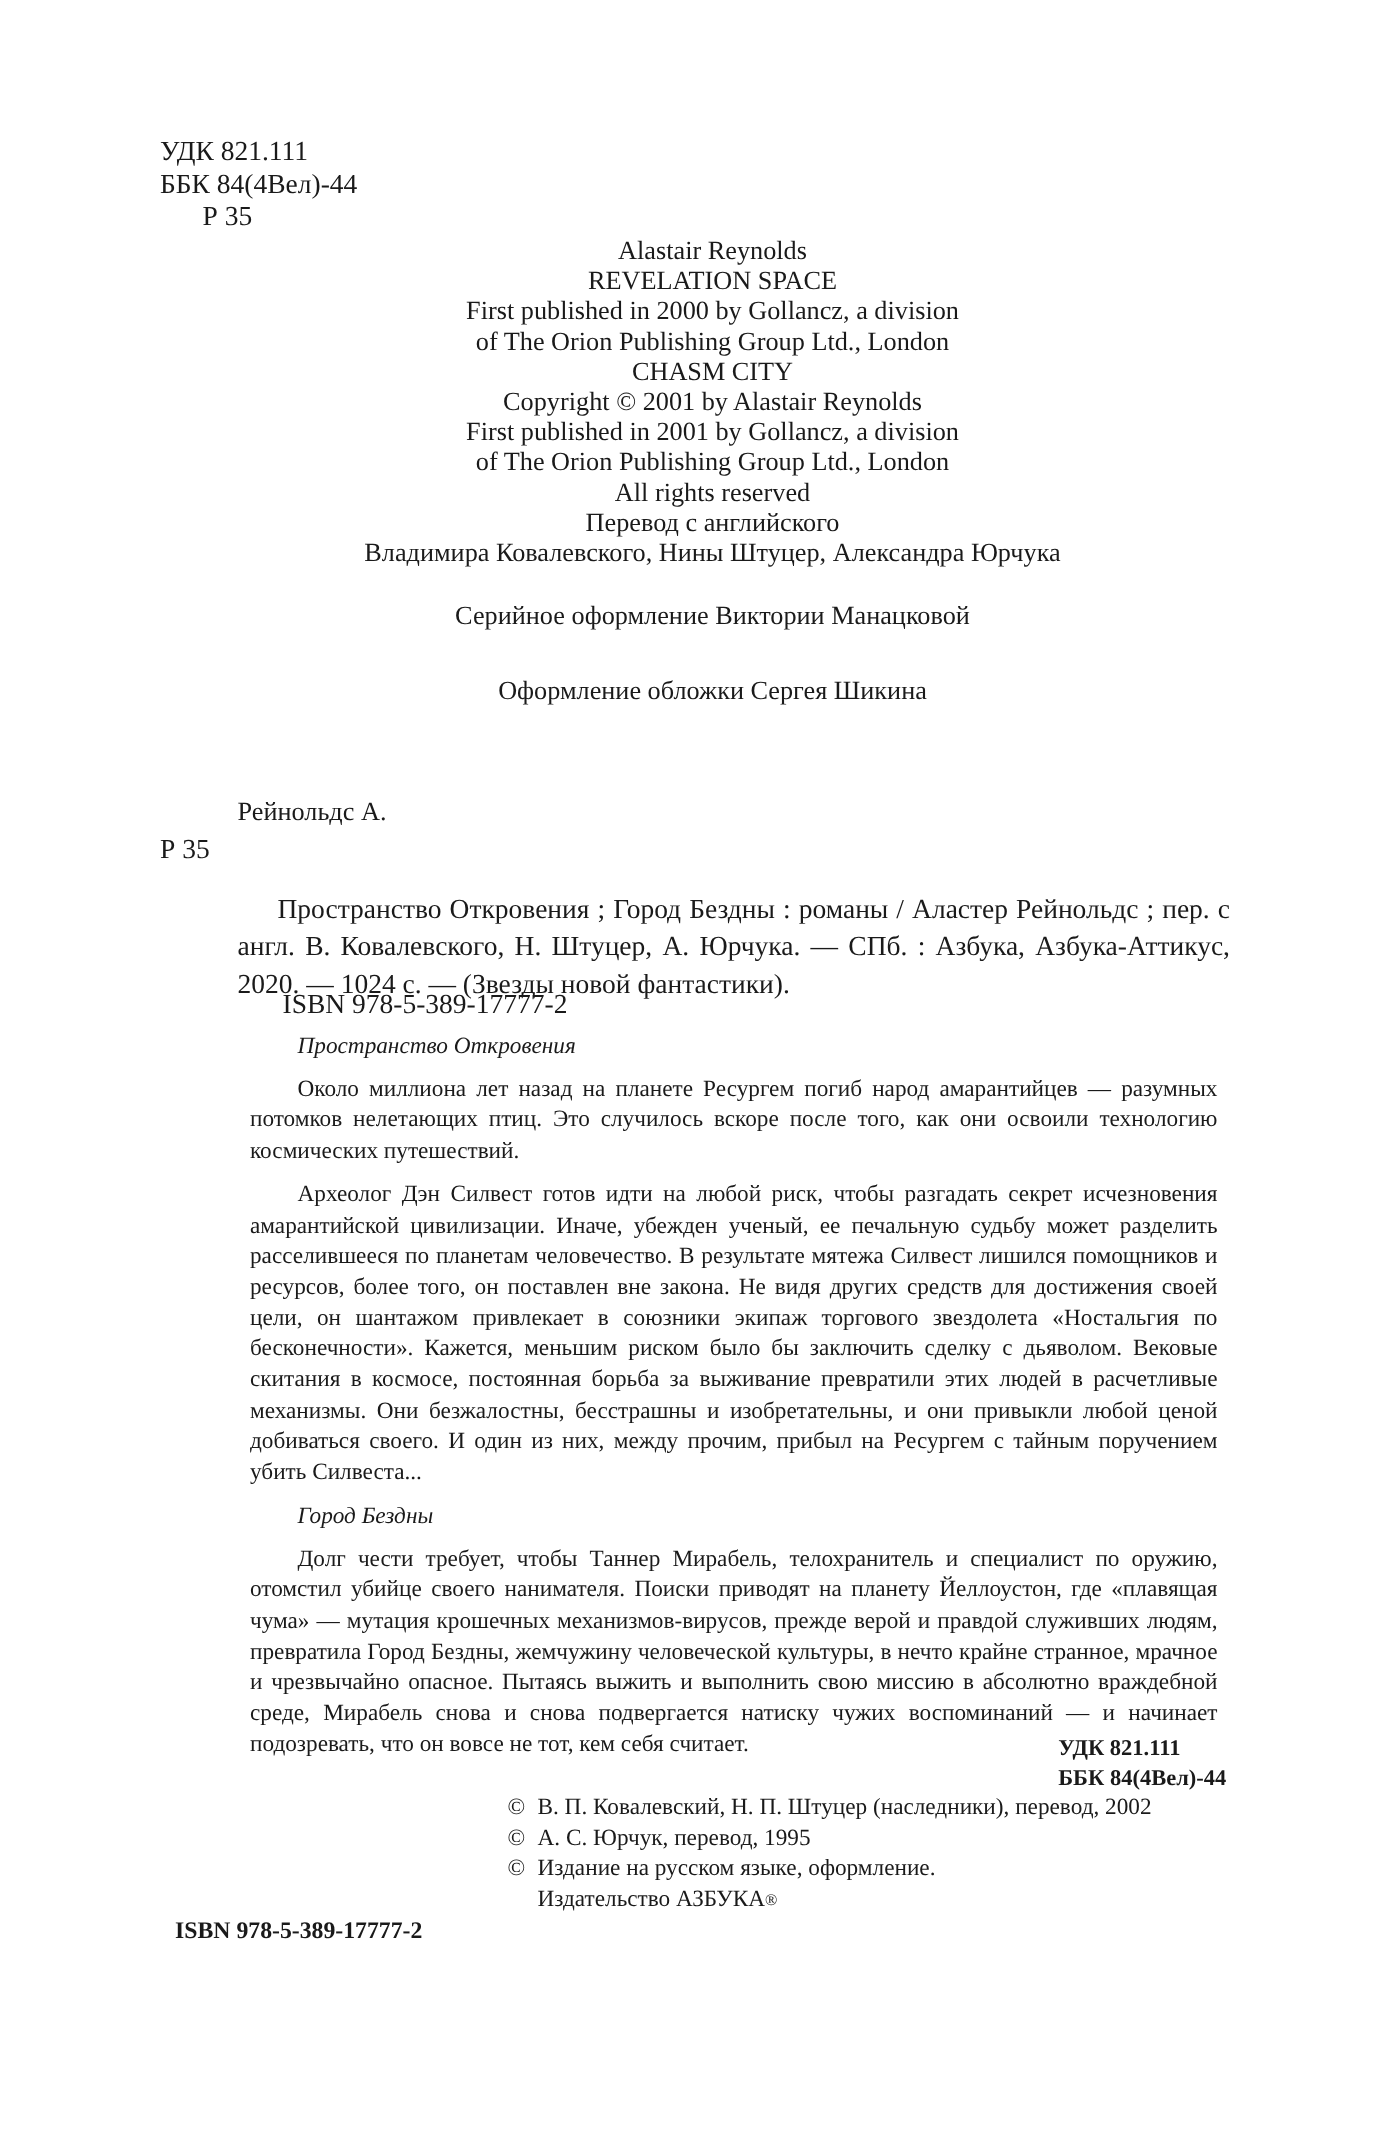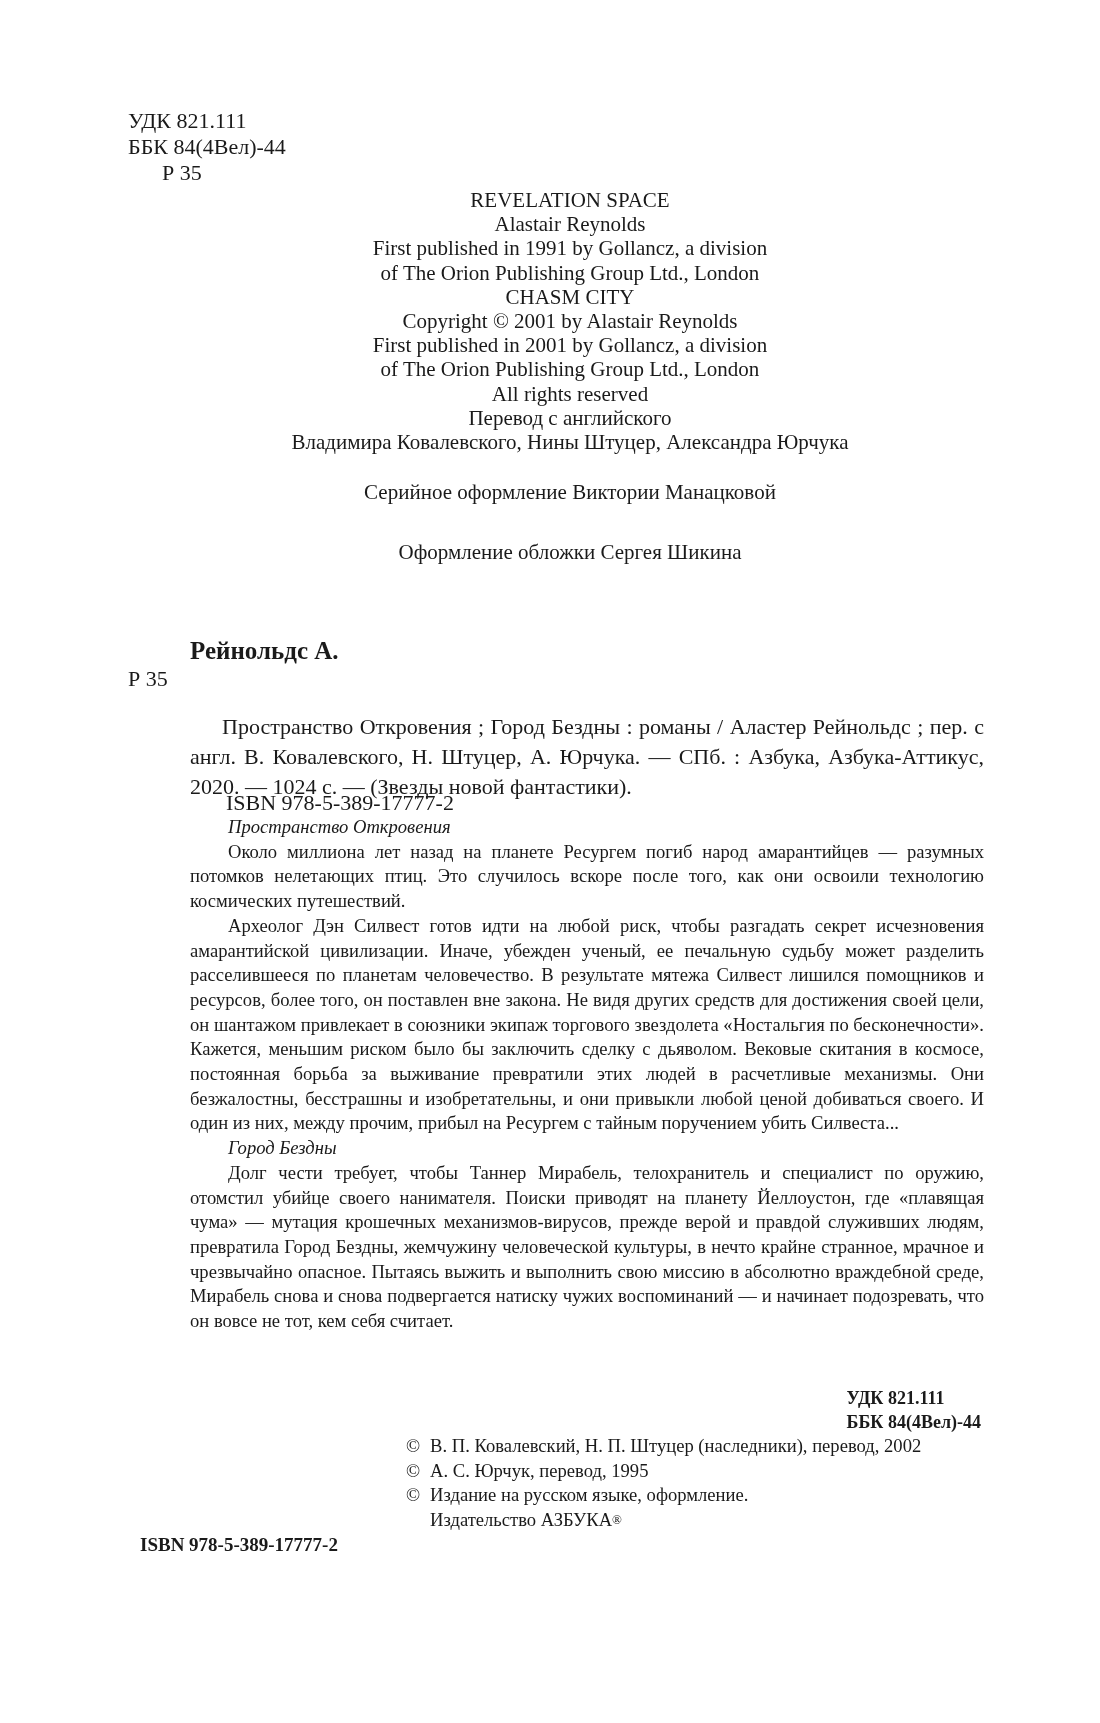--- a/index.html
+++ b/index.html
@@ -12,30 +12,30 @@
   .udk-top { left: 128px; top: 108px; font-size: 22px; line-height: 26px; }
   .udk-top div { height: 26px; }
   .udk-top .indent { padding-left: 34px; }
 
   .credits { position: absolute; left: 200px; width: 740px; top: 188px; text-align: center; font-size: 21px; line-height: 24.2px; }
   .credits div { white-space: nowrap; }
   .credits .block-gap { }
   .credits .big-gap { margin-top: 26px; }
   .credits .gap36 { margin-top: 36px; }
 
-  .author-head { left: 190px; top: 637px; font-size: 25px; font-weight: bold; }
+  .author-head { left: 190px; top: 637px; font-size: 21px; font-weight: normal; }
   .catalog { position: absolute; left: 128px; top: 664px; width: 856px; font-size: 22px; line-height: 30px; }
   .catalog .code { position: absolute; left: 0; top: 0; }
   .catalog .desc { margin-left: 62px; text-align: justify; text-align-last: left; margin-top: 48px; }
   .catalog .desc p { margin: 0; text-indent: 32px; text-align: justify; }
   .catalog .desc .first { text-indent: 32px; }
   .isbn-line { position: absolute; left: 226px; top: 790px; font-size: 22px; }
 
   .annot { position: absolute; left: 190px; width: 794px; font-size: 18.6px; line-height: 24.7px; }
-  .annot p { margin: 0; text-indent: 38px; text-align: justify; text-align-last: left; }
+  .annot p { margin: 10px; text-indent: 38px; text-align: justify; text-align-last: left; }
   .annot .title { font-style: italic; text-indent: 38px; }
   .annot1 { top: 815px; }
 
   .class-right { position: absolute; right: 119px; top: 1386px; text-align: left; font-size: 18px; font-weight: bold; line-height: 24px; }
   .copyrights { position: absolute; left: 406px; top: 1434px; font-size: 18.6px; line-height: 24.6px; }
   .copyrights .row { display: flex; white-space: nowrap; }
   .copyrights .sym { width: 24px; display: inline-block; }
   .copyrights .blank { width: 24px; display: inline-block; }
   .isbn-bottom { left: 140px; top: 1534px; font-size: 19px; font-weight: bold; }
   sup.reg { font-size: 13px; vertical-align: 7px; }
@@ -43,23 +43,23 @@
 </head>
 <body>
 
 <div class="abs udk-top">
   <div>УДК 821.111</div>
   <div>ББК 84(4Вел)-44</div>
   <div class="indent">Р 35</div>
 </div>
 
 <div class="credits">
+  <div>Alastair Reynolds</div>
   <div>REVELATION SPACE</div>
-  <div>Alastair Reynolds</div>
-  <div>First published in 1991 by Gollancz, a division</div>
+  <div>First published in 2000 by Gollancz, a division</div>
   <div>of The Orion Publishing Group Ltd., London</div>
   <div>CHASM CITY</div>
   <div>Copyright © 2001 by Alastair Reynolds</div>
   <div>First published in 2001 by Gollancz, a division</div>
   <div>of The Orion Publishing Group Ltd., London</div>
   <div>All rights reserved</div>
   <div class="block-gap">Перевод с английского</div>
   <div>Владимира Ковалевского, Нины Штуцер, Александра Юрчука</div>
   <div class="big-gap">Серийное оформление Виктории Манацковой</div>
   <div class="gap36">Оформление обложки Сергея Шикина</div>

